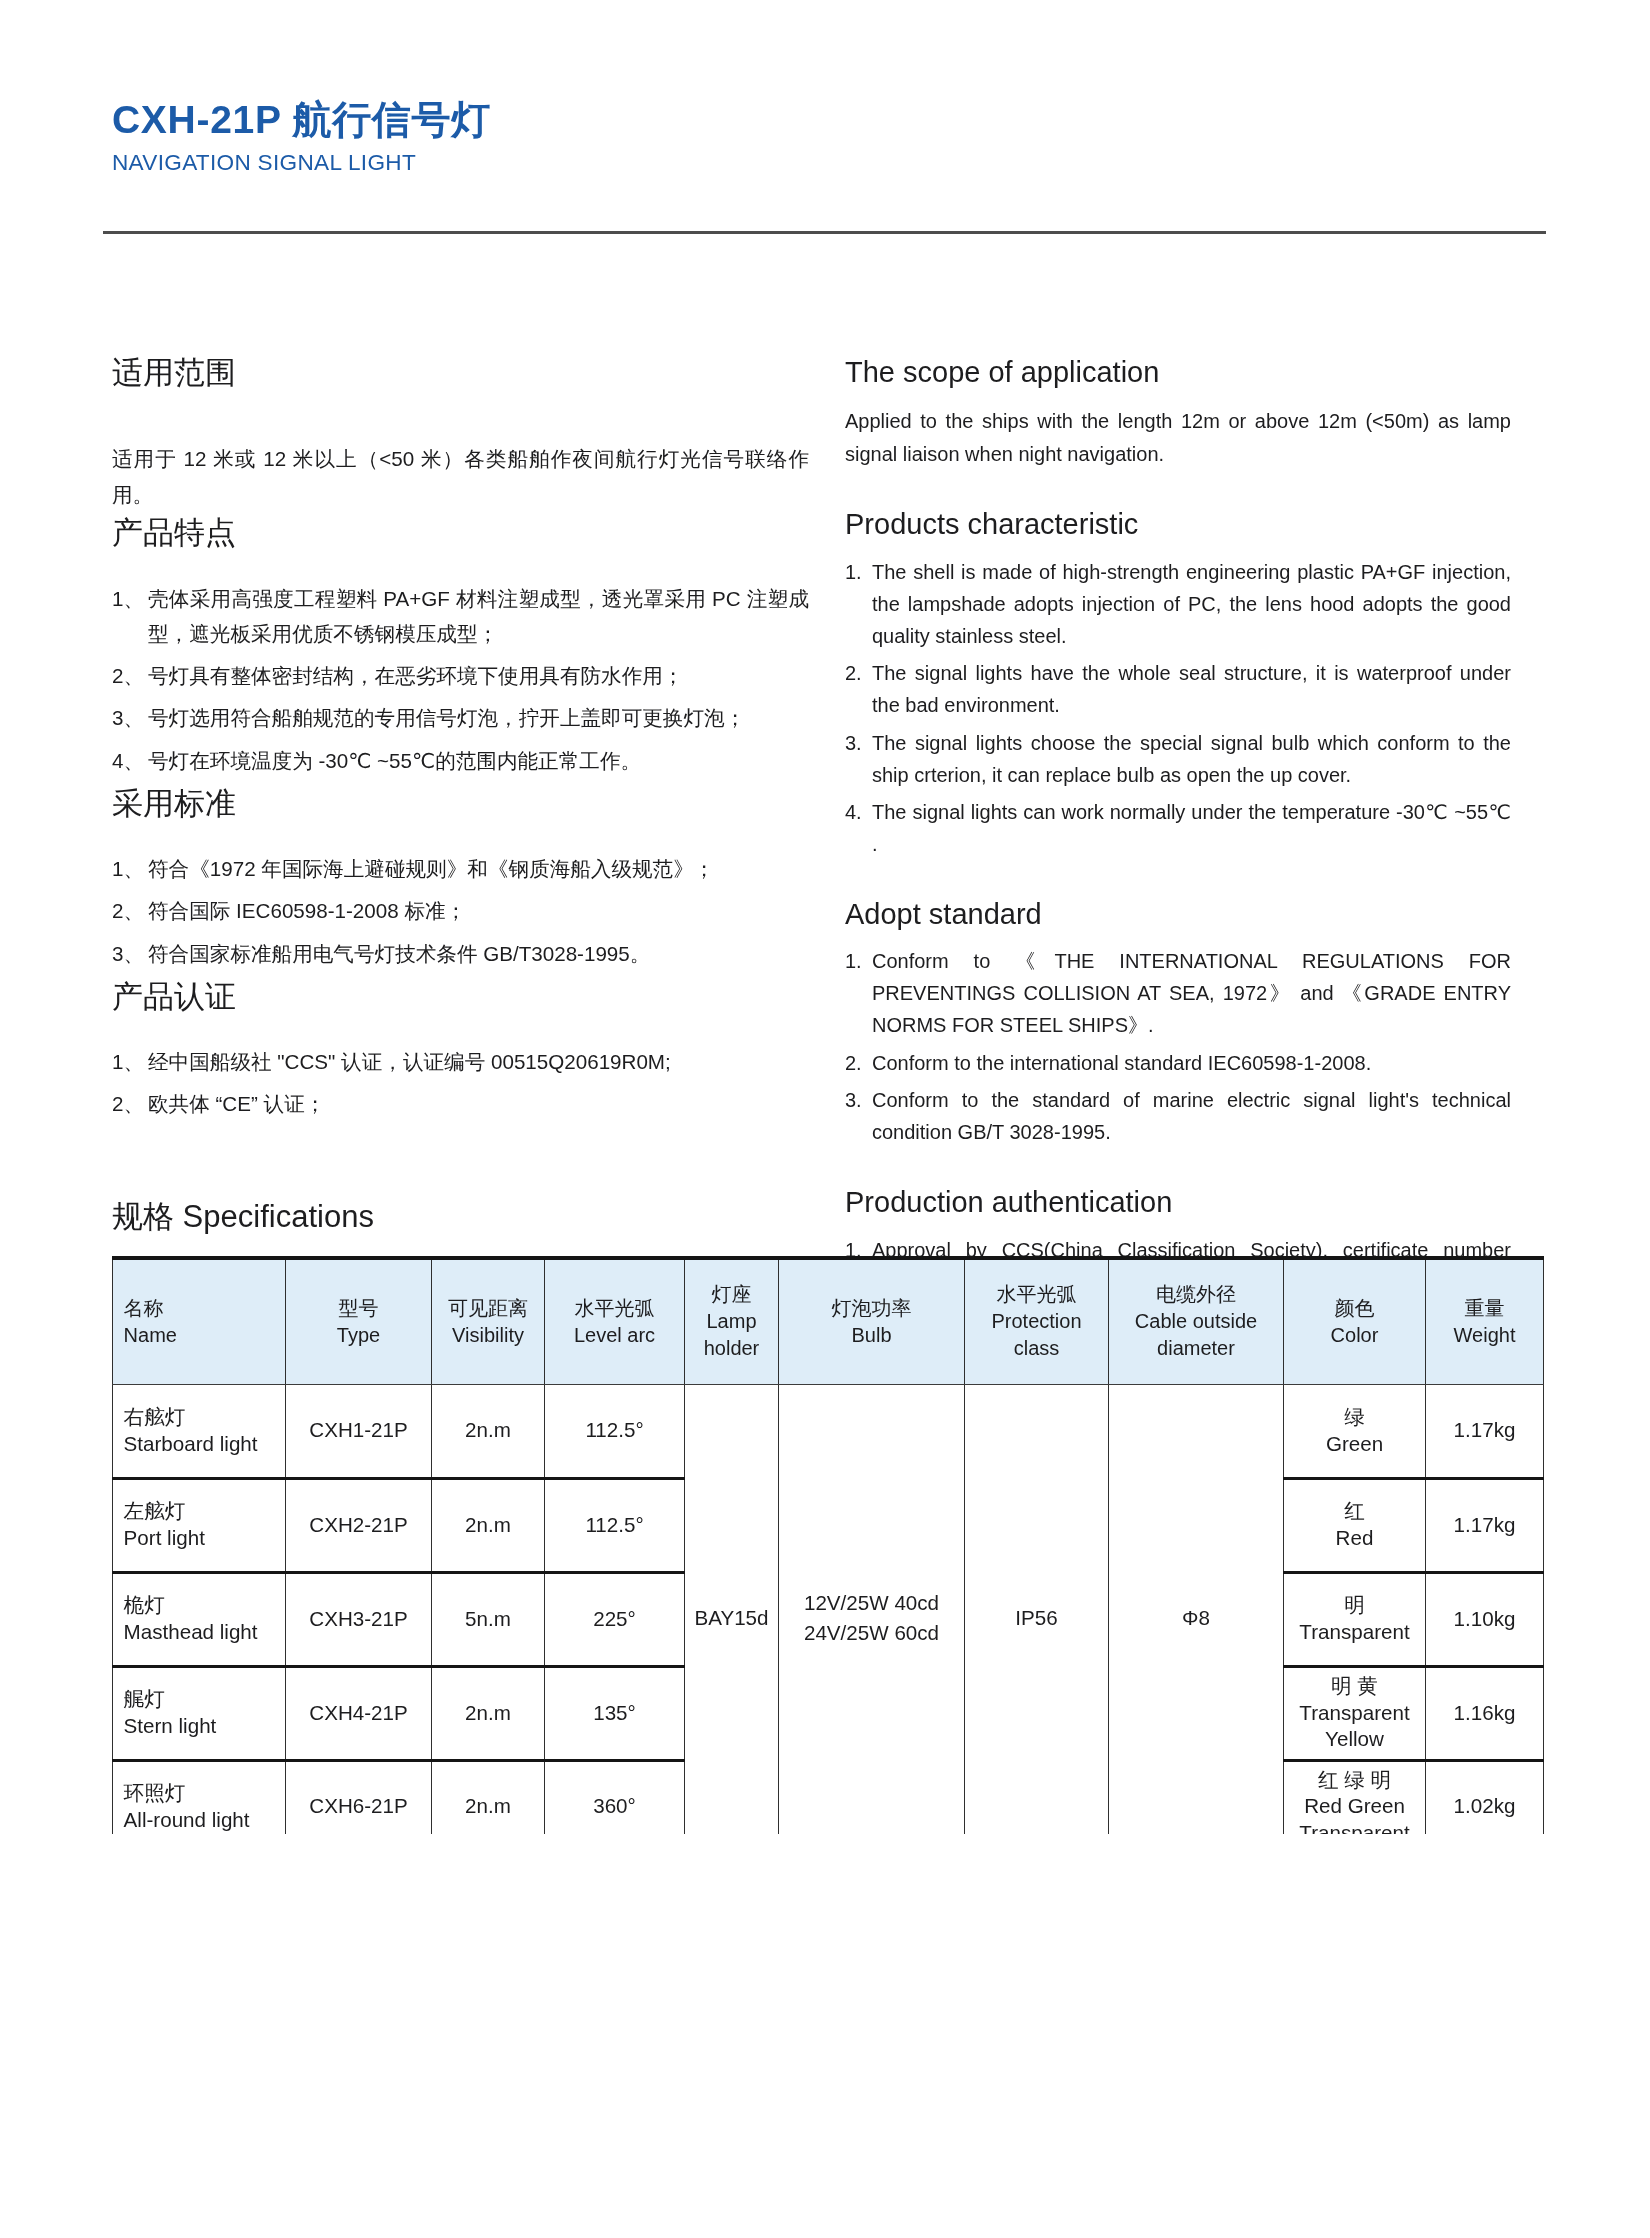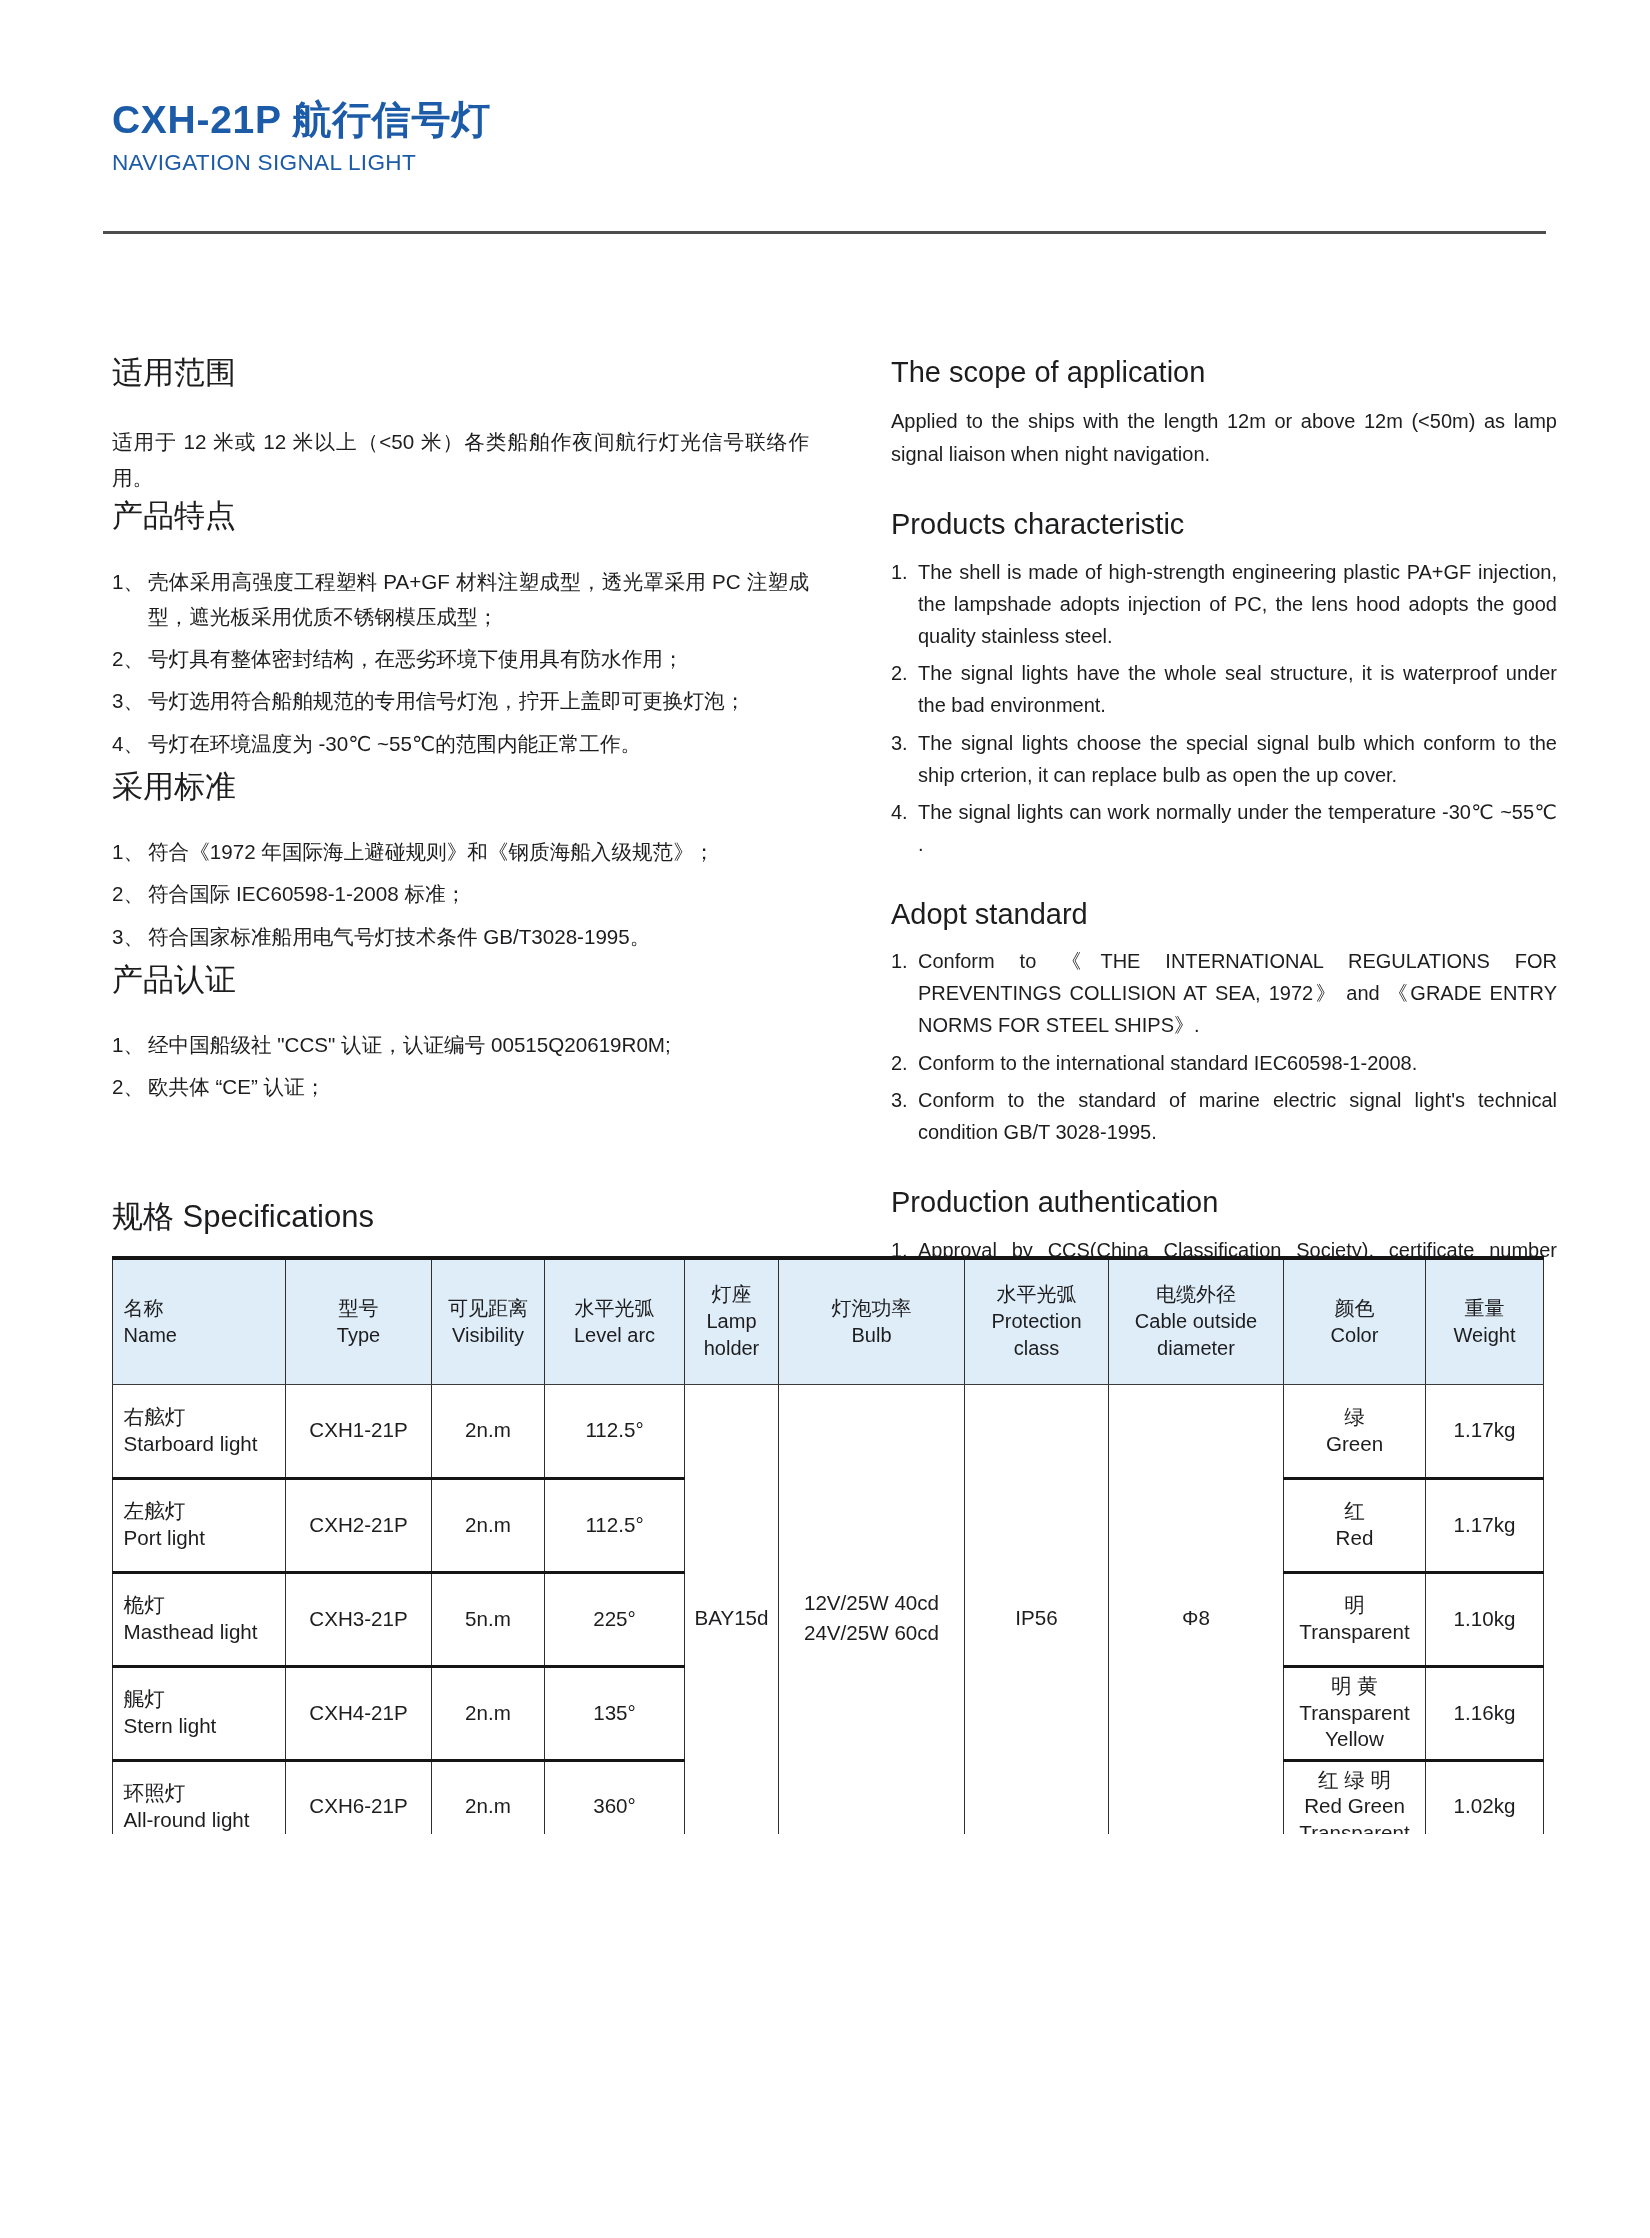--- a/index.html
+++ b/index.html
@@ -14,24 +14,24 @@
   
   .doc-header{position:absolute;left:112px;top:98px;}
   .doc-title{font-size:39px;font-weight:bold;color:#1c5ba8;line-height:1.15;letter-spacing:0.7px;}
   .doc-subtitle{font-size:22.6px;font-weight:400;color:#1c5ba8;margin-top:6.7px;letter-spacing:0.3px;}
   .rule{position:absolute;background:#4d4d4d;height:3.3px;}
   .rule-top{left:103px;top:231px;width:1443px;}
   .rule-bottom{left:103px;top:2102px;width:1547px;}
   
   .col{position:absolute;top:354px;}
   .col-left{left:112px;width:697px;}
-  .col-right{left:891px;width:666px;}
+  .col-right{left:845px;width:666px;}
   .h-zh{font-size:31px;font-weight:400;line-height:1.25;color:#1d1d1f;font-family:Liberation Serif, serif;}
   .h-en{font-size:29px;font-weight:400;line-height:1.25;color:#1d1d1f;}
-  .body-zh{font-size:20.6px;line-height:1.78;text-align:justify;margin-top:31px;}
+  .body-zh{font-size:20.6px;line-height:1.78;text-align:justify;margin-top:48px;}
   .body-en{font-size:20px;line-height:1.64;text-align:justify;margin-top:14.6px;}
   .list{margin-top:28px;}
   .list-en{margin-top:13.3px;}
   .li{display:flex;align-items:flex-start;}
   .li-zh{font-size:20.6px;line-height:1.72;margin-bottom:6.7px;}
   .li-en{font-size:20px;line-height:1.6;margin-bottom:5.3px;}
   .li-zh .num{flex:0 0 36px;}
   .li-en .num{flex:0 0 27px;}
   .li .txt{flex:1;text-align:justify;}
   .mt-zh-h{}

